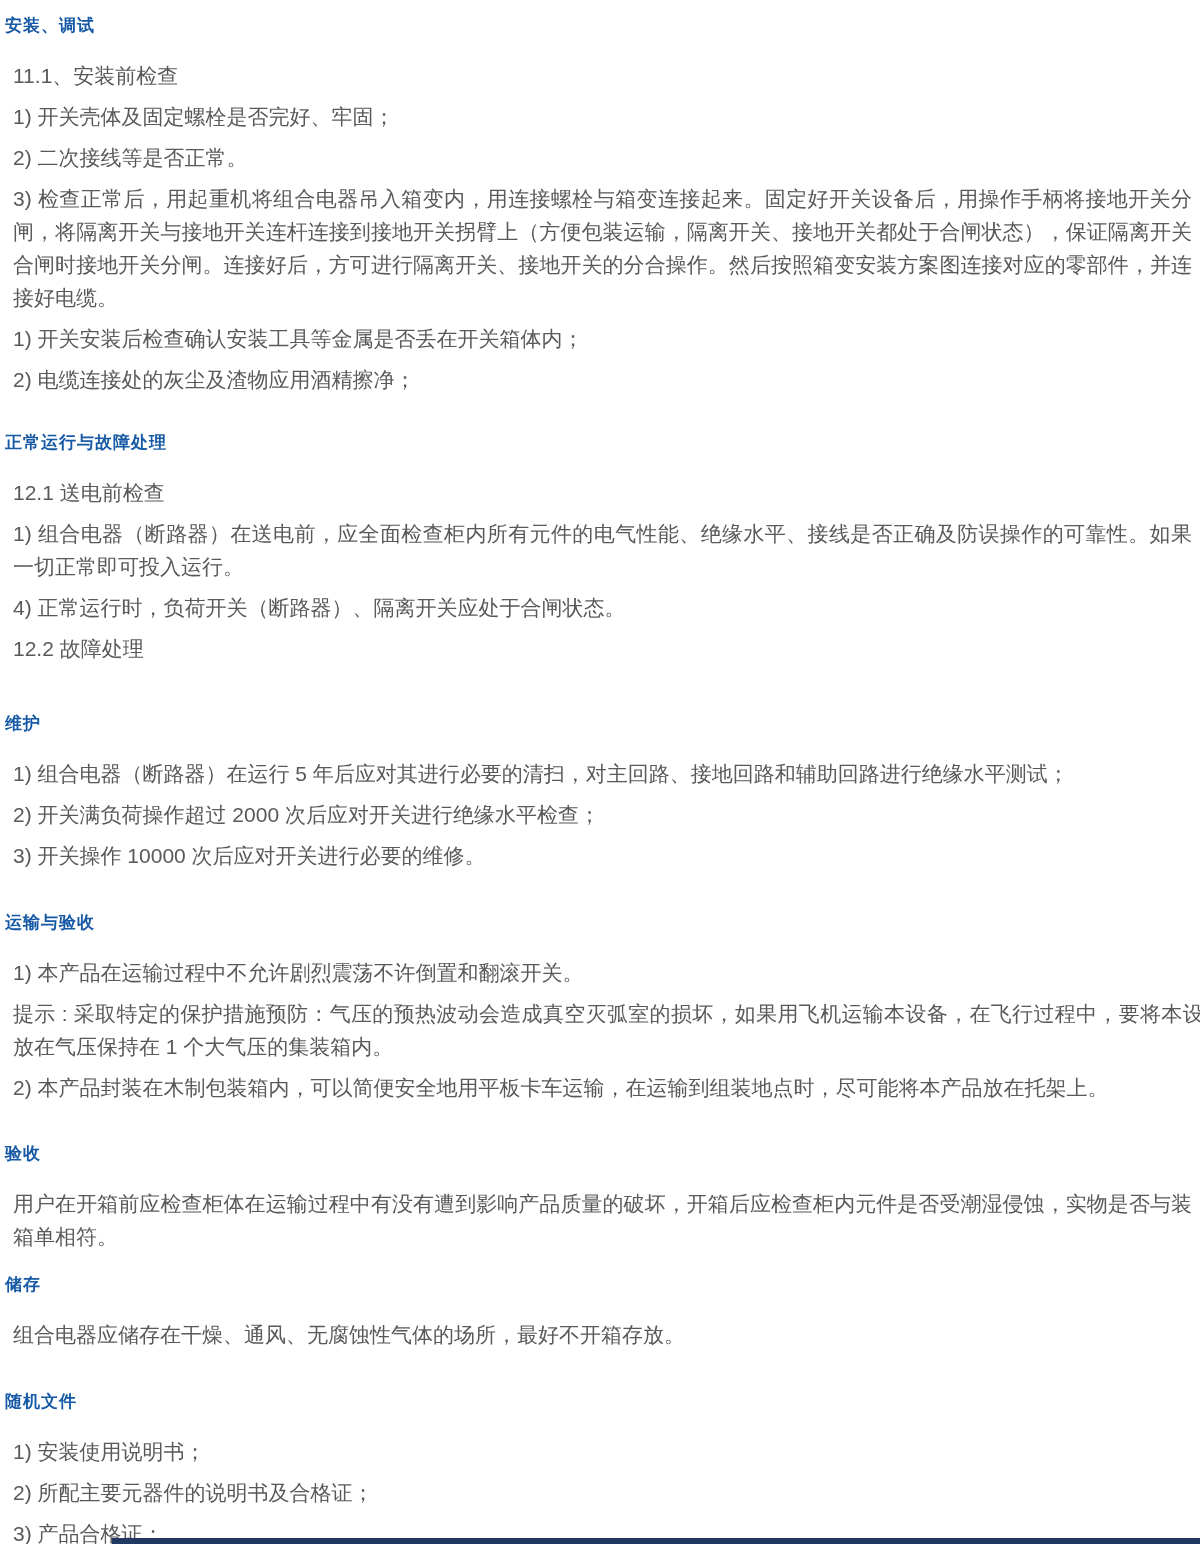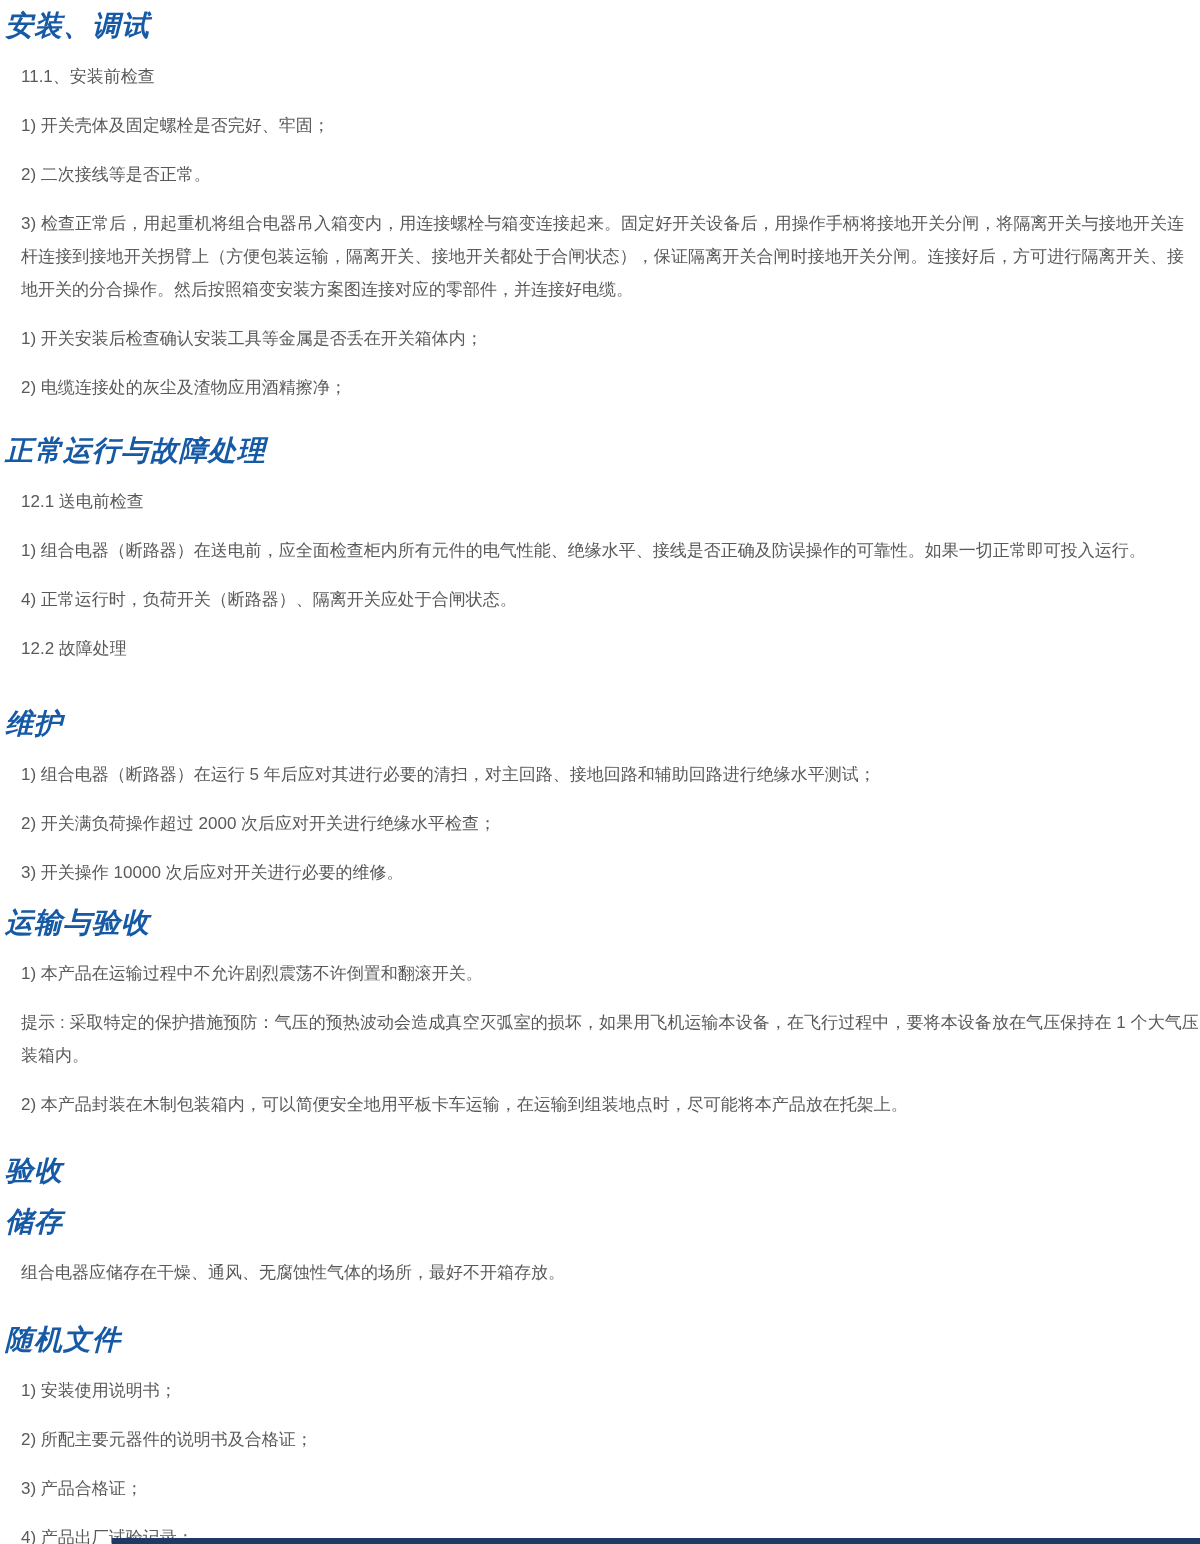--- a/index.html
+++ b/index.html
@@ -10,39 +10,38 @@
     overflow: hidden;
     position: relative;
     font-family: "Liberation Sans", "DejaVu Sans", sans-serif;
   }
   .content {
     padding: 8px 0 0 5px;
     width: 1200px;
     box-sizing: border-box;
   }
   h2.sec-heading {
-    font-size: 28px;
+    font-size: 17px;
     line-height: 36px;
     font-weight: 700;
     margin: 0 0 15px 0;
     color: var(--heading-color, #1659a5);
     letter-spacing: 1px;
-    font-style: italic;
   }
   p.body-p {
-    font-size: 17px;
+    font-size: 21px;
     line-height: 33px;
-    margin: 16px;
+    margin: 8px;
     color: var(--body-color, #595959);
     text-align: justify;
   }
   
   .sec-2 h2.sec-heading { margin-top: 29px; }
   .sec-3 h2.sec-heading { margin-top: 41px; }
-  .sec-4 h2.sec-heading { margin-top: 16px; }
+  .sec-4 h2.sec-heading { margin-top: 33px; }
   .sec-5 h2.sec-heading { margin-top: 32px; }
   .sec-6 h2.sec-heading { margin-top: 14px; }
   .sec-7 h2.sec-heading { margin-top: 33px; }
   
   .gap-above { margin-top: 33px; }
   
   .overflow-right { width: 1212px; }
   .footer-bar {
     position: absolute;
     left: 112px;
@@ -84,20 +83,21 @@
 
   <section class="sec sec-4">
     <h2 class="sec-heading">运输与验收</h2>
     <p class="body-p">1) 本产品在运输过程中不允许剧烈震荡不许倒置和翻滚开关。</p>
     <p class="body-p overflow-right">提示 : 采取特定的保护措施预防：气压的预热波动会造成真空灭弧室的损坏，如果用飞机运输本设备，在飞行过程中，要将本设备放在气压保持在 1 个大气压的集装箱内。</p>
     <p class="body-p">2) 本产品封装在木制包装箱内，可以简便安全地用平板卡车运输，在运输到组装地点时，尽可能将本产品放在托架上。</p>
   </section>
 
   <section class="sec sec-5">
     <h2 class="sec-heading">验收</h2>
+    <p class="body-p">用户在开箱前应检查柜体在运输过程中有没有遭到影响产品质量的破坏，开箱后应检查柜内元件是否受潮湿侵蚀，实物是否与装箱单相符。</p>
   </section>
 
   <section class="sec sec-6">
     <h2 class="sec-heading">储存</h2>
     <p class="body-p">组合电器应储存在干燥、通风、无腐蚀性气体的场所，最好不开箱存放。</p>
   </section>
 
   <section class="sec sec-7">
     <h2 class="sec-heading">随机文件</h2>
     <p class="body-p">1) 安装使用说明书；</p>

